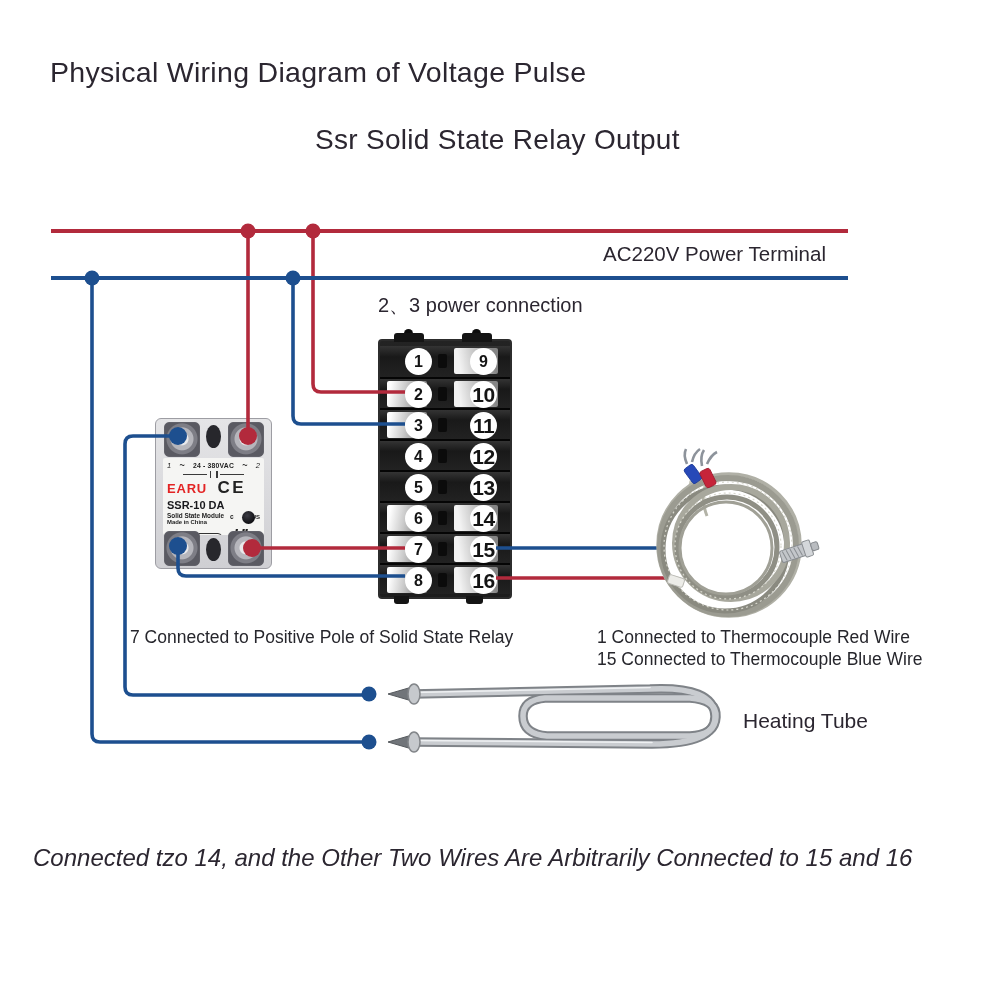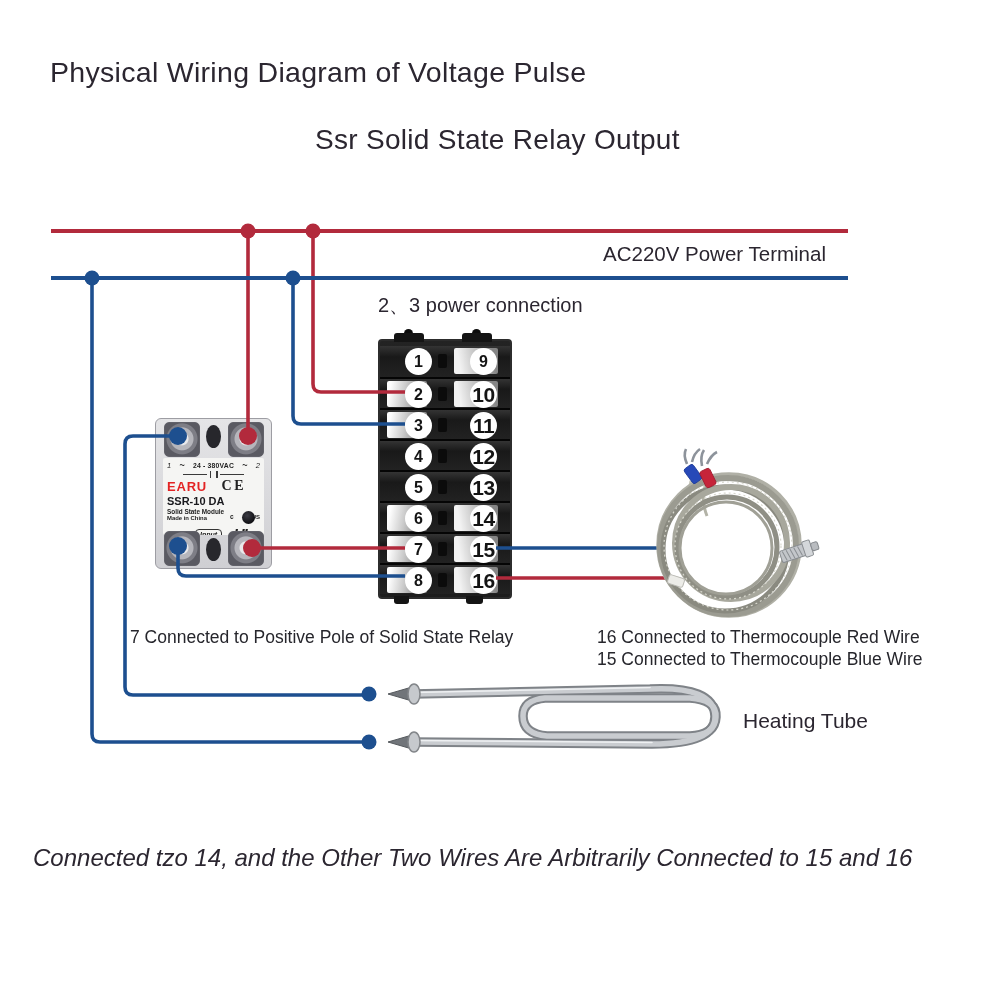--- a/index.html
+++ b/index.html
@@ -56,21 +56,21 @@
   .ssr-label{position:absolute;left:7px;top:39px;width:101px;height:77px;box-sizing:border-box;
              background:#f5f5f3;border-radius:2px;padding:2px 4px;overflow:hidden;}
   .lr{display:flex;justify-content:space-between;align-items:center;}
   .pin{font-style:italic;font-size:7.5px;color:#222;}
   .tld{font-weight:700;font-size:9px;color:#222;}
   .rate{font-weight:700;font-size:6.8px;color:#222;letter-spacing:.2px;}
   .csym{display:flex;justify-content:center;align-items:center;height:7px;margin-top:1px;}
   .csym .h{width:24px;height:1.5px;background:#3a3a3a;}
   .csym .v{width:1.5px;height:7px;background:#3a3a3a;margin:0 2.5px;}
   .brand{color:#e32424;font-weight:800;font-size:13px;letter-spacing:.8px;}
-  .ce{font-size:14px;letter-spacing:2.5px;font-weight:600;color:#222;margin-right:14px;font-family:Liberation Serif, serif;}
+  .ce{font-size:17px;letter-spacing:2.5px;font-weight:600;color:#222;margin-right:14px;}
   .model{font-weight:800;font-size:11px;color:#19191d;margin-top:1px;}
   .small1{font-weight:700;font-size:6.4px;color:#222;margin-top:1px;}
   .small2{font-weight:700;font-size:5.9px;color:#222;}
   .ulmark{position:absolute;right:4px;top:33px;display:flex;align-items:center;color:#222;}
   .ulmark .c{font-size:6.5px;font-weight:700;}
   .ulmark .ul{font-size:15px;font-weight:800;font-style:italic;letter-spacing:-1px;margin-top:34px;}
   .ulmark .us{font-size:6px;font-weight:700;}
   .led{position:absolute;right:9px;top:53px;width:13px;height:13px;border-radius:50%;
        background:radial-gradient(circle at 40% 35%, #3c3c44, #101014 70%);}
   .inprow{margin-top:2px;}
@@ -180,21 +180,21 @@
         <span class="inp">Input</span>
       </div>
 
     </div>
     <span class="screw bl"></span>
     <span class="screw br"></span>
     <span class="oval b"></span>
   </div>
 
   <div class="txt note note-7">7 Connected to Positive Pole of Solid State Relay</div>
-  <div class="txt note note-16">16 Connected to Thermocouple Red Wire</div>
+  <div class="txt note note-16">1 Connected to Thermocouple Red Wire</div>
   <div class="txt note note-15">15 Connected to Thermocouple Blue Wire</div>
   <div class="txt heat-label">Heating Tube</div>
   <div class="txt foot2">Connected tzo 14, and the Other Two Wires Are Arbitrarily Connected to 15 and 16</div>
 
   <svg class="overlay" width="1000" height="1000" viewBox="0 0 1000 1000">
 
     <g>
       <path class="wire wr" stroke-width="4" d="M51 231 H848"></path>
       <path class="wire wr" stroke-width="3.6" d="M248 231 V436"></path>
       <path class="wire wr" stroke-width="3.6" d="M313 231 V384 Q313 392 321 392 H405"></path>

